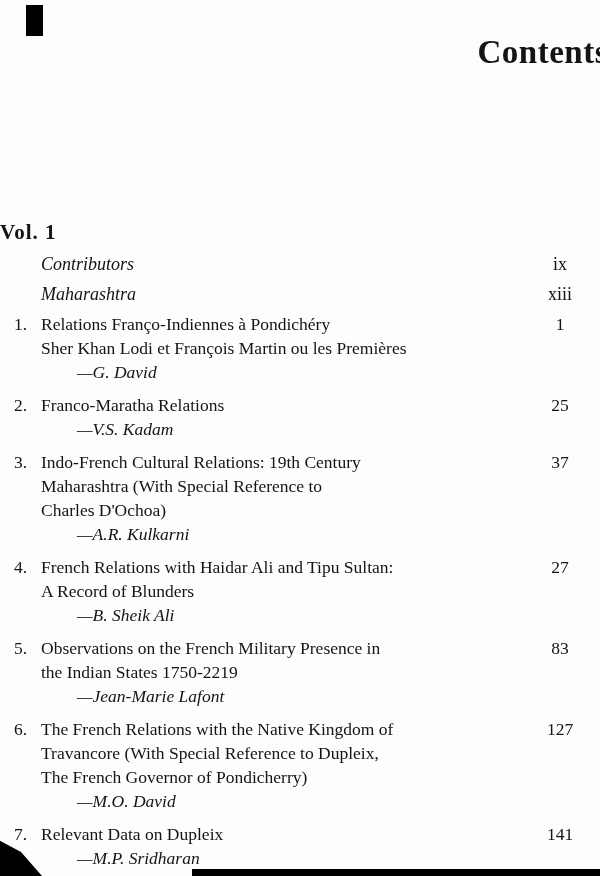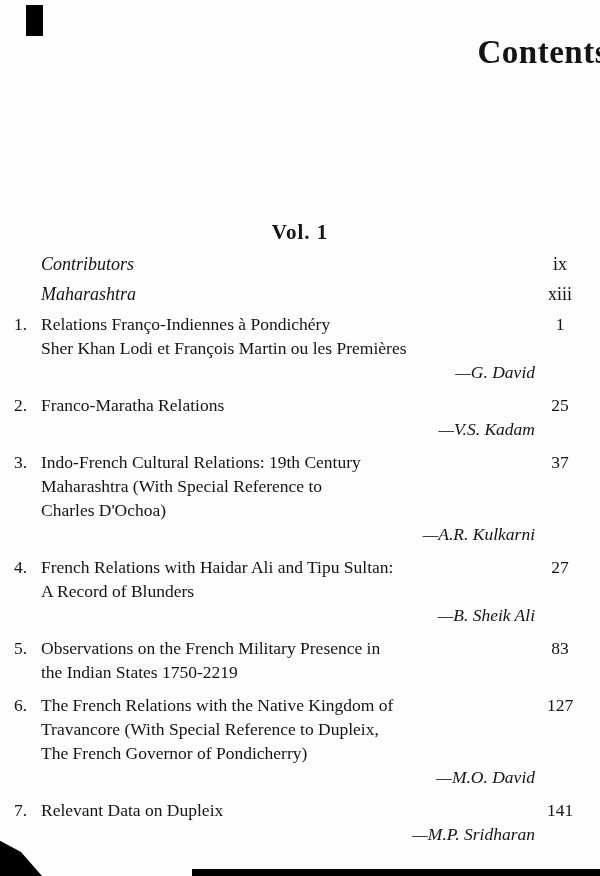--- a/index.html
+++ b/index.html
@@ -20,21 +20,20 @@
     font-size: 33px;
     font-weight: bold;
     letter-spacing: 0.5px;
     margin: 8px;
     position: absolute;
     top: 26px;
     left: 0;
     width: 100%;
   }
   .volume-heading {
-    text-align: center;
     font-size: 21px;
     font-weight: bold;
     letter-spacing: 1px;
     margin: 0;
     position: absolute;
     top: 220px;
     left: 0;
     width: 100%;
   }
   .toc {
@@ -63,21 +62,20 @@
   .num {
     white-space: nowrap;
   }
   .content .line {
     white-space: nowrap;
   }
   .author {
     font-style: italic;
     padding-left: 36px;
     white-space: nowrap;
-    text-align: right;
   }
   .pageno {
     text-align: center;
     align-self: start;
   }
   
   .mark {
     position: absolute;
     background: #000;
   }
@@ -155,20 +153,21 @@
         <div class="line">A Record of Blunders</div>
         <div class="author">—B. Sheik Ali</div>
       </div>
       <div class="pageno">27</div>
     </div>
     <div class="toc-row entry">
       <div class="num">5.</div>
       <div class="content">
         <div class="line">Observations on the French Military Presence in</div>
         <div class="line">the Indian States 1750-2219</div>
+        <div class="author">—Jean-Marie Lafont</div>
       </div>
       <div class="pageno">83</div>
     </div>
     <div class="toc-row entry">
       <div class="num">6.</div>
       <div class="content">
         <div class="line">The French Relations with the Native Kingdom of</div>
         <div class="line">Travancore (With Special Reference to Dupleix,</div>
         <div class="line">The French Governor of Pondicherry)</div>
         <div class="author">—M.O. David</div>

